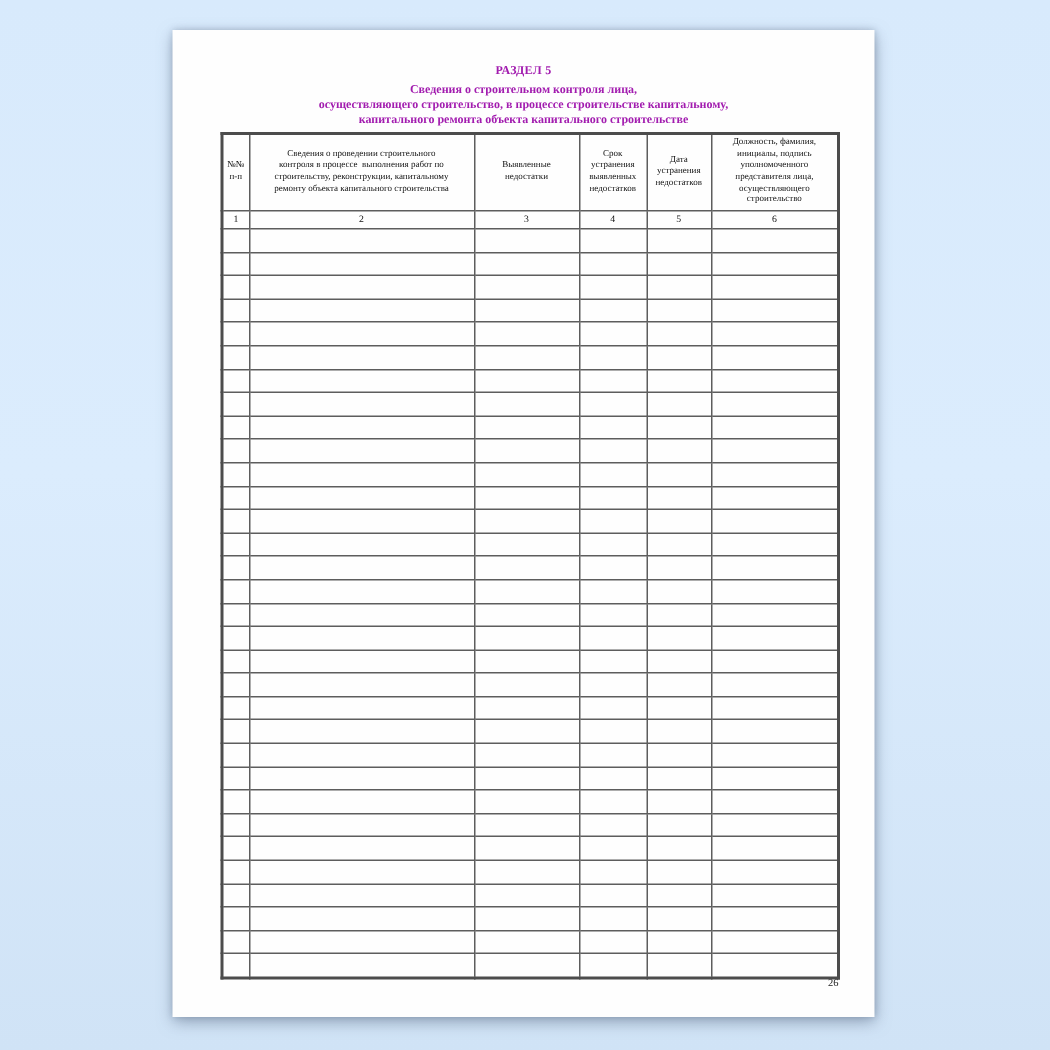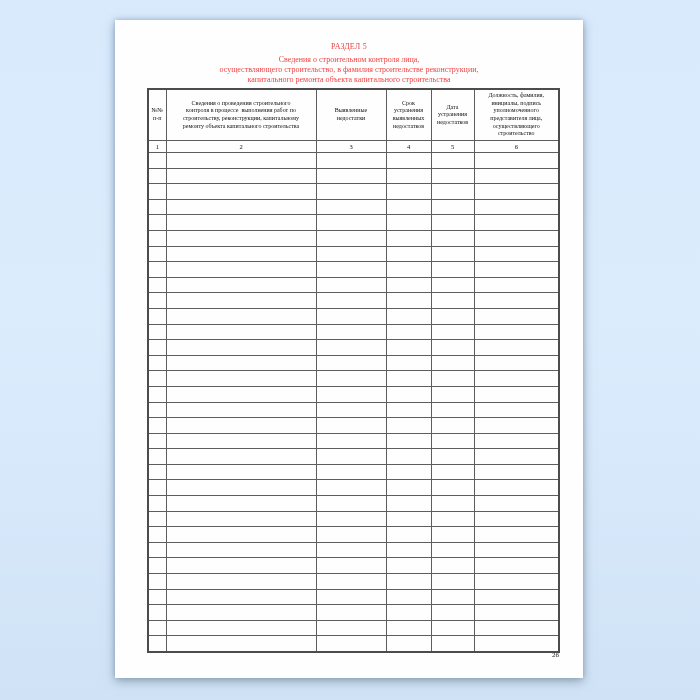--- a/index.html
+++ b/index.html
@@ -19,22 +19,22 @@
     width: 468px; height: 658px;
     background: #fefefe;
     box-shadow: 0 3px 10px rgba(96,115,140,0.60), 0 0 4px rgba(96,115,140,0.35);
   }
 
   .title-block {
     position: absolute;
     left: 0; top: 22px;
     width: 100%;
     text-align: center;
-    color: #ef4444;
-    font-weight: normal;
+    color: #a21caf;
+    font-weight: bold;
   }
   .section-title {
     font-size: 8px;
     line-height: 10px;
     margin-bottom: 3px;
     letter-spacing: 0.2px;
   }
   .subtitle {
     font-size: 8px;
     line-height: 10px;
@@ -90,22 +90,22 @@
 </style>
 </head>
 <body>
 
 <div class="scene">
   <div class="page">
 
     <div class="title-block">
       <div class="section-title">РАЗДЕЛ 5</div>
       <div class="subtitle">Сведения о строительном контроля лица,</div>
-      <div class="subtitle">осуществляющего строительство, в фамилия строительстве реконструкции,</div>
-      <div class="subtitle">капитального  ремонта объекта капитального строительства</div>
+      <div class="subtitle">осуществляющего строительство, в процессе строительстве капитальному,</div>
+      <div class="subtitle">капитального  ремонта объекта капитального строительстве</div>
     </div>
 
     <table class="form-table">
       <colgroup>
         <col class="c1">
           <col class="c2">
           <col class="c3">
         <col class="c4">
           <col class="c5">
           <col class="c6">

